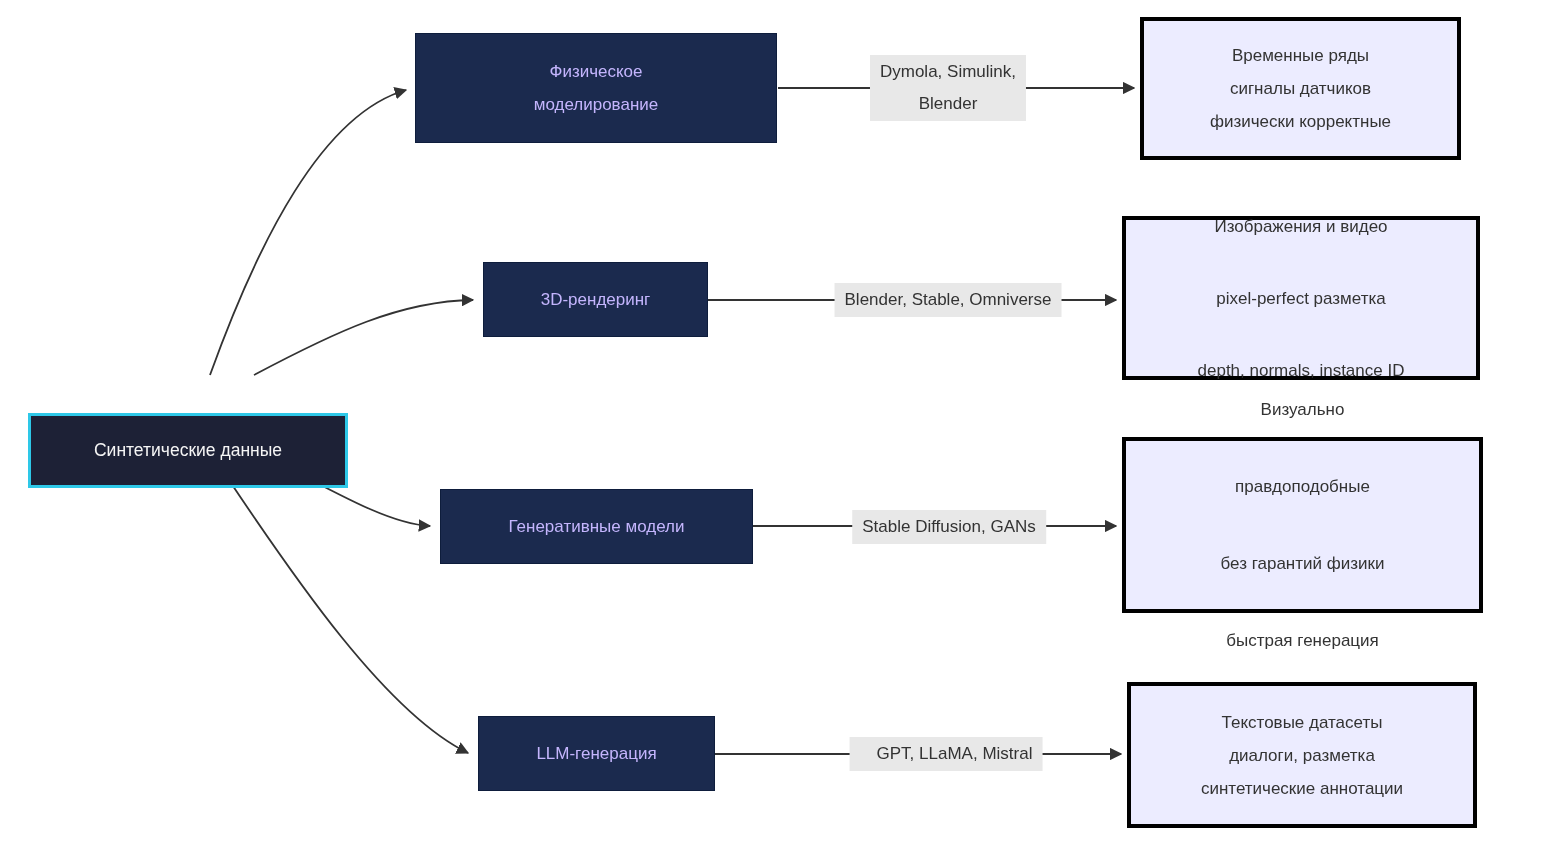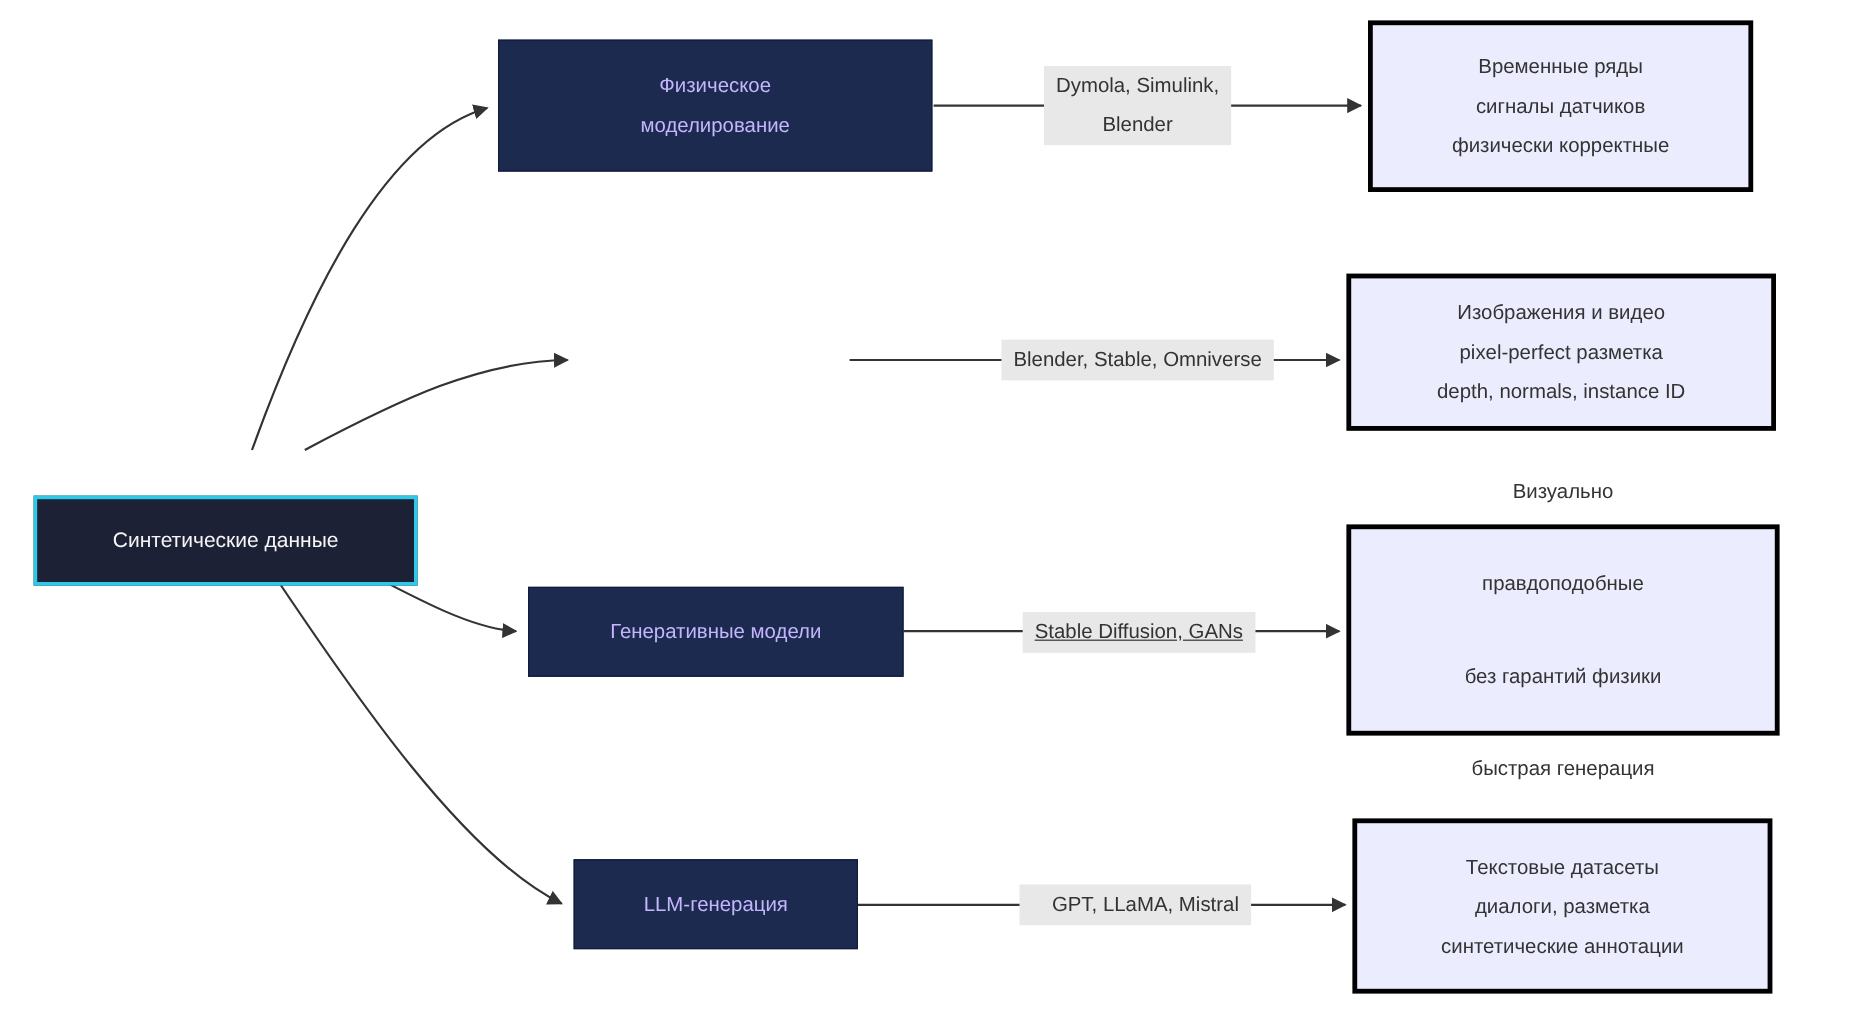--- a/index.html
+++ b/index.html
@@ -82,53 +82,56 @@
 
   <div class="node node-root" style="left:28px; top:375px; width:320px; height:75px;margin-top:38px;">
     <div>Синтетические данные</div>
   </div>
 
   <div class="node node-branch" style="left:415px; top:33px; width:362px; height:110px;">
     <div>Физическое</div>
     <div>моделирование</div>
   </div>
 
+  <div class="node node-branch" style="left:483px; top:262px; width:225px; height:75px;">
+    <div>3D-рендеринг</div>
+  </div>
 
   <div class="node node-branch" style="left:440px; top:489px; width:313px; height:75px;">
     <div>Генеративные модели</div>
   </div>
 
   <div class="node node-branch" style="left:478px; top:716px; width:237px; height:75px;">
     <div>LLM-генерация</div>
   </div>
 
   <div class="edge-label" style="left:948px; top:88px;">
     <div>Dymola, Simulink,</div>
     <div>Blender</div>
   </div>
 
   <div class="edge-label" style="left:948px; top:300px;">
     <div>Blender, Stable, Omniverse</div>
   </div>
 
-  <div class="edge-label" style="left:949px; top:527px;text-decoration:underline;">
+  <div class="edge-label" style="left:949px; top:527px;">
     <div>Stable Diffusion, GANs</div>
   </div>
 
   <div class="edge-label" style="left:946px; top:754px;padding-left:27px;">
     <div>GPT, LLaMA, Mistral</div>
   </div>
 
   <div class="node node-result" style="left:1140px; top:17px; width:321px; height:143px;">
     <div>Временные ряды</div>
     <div>сигналы датчиков</div>
     <div>физически корректные</div>
   </div>
 
-  <div class="node node-result" style="left:1122px; top:228px; width:358px; height:131px;">
+  <div class="node node-result" style="left:1122px; top:216px; width:358px; height:164px;gap:39px;">
     <div>Изображения и видео</div>
     <div>pixel-perfect разметка</div>
     <div>depth, normals, instance ID</div>
   </div>
 
   <div class="node node-result" style="left:1122px; top:437px; width:361px; height:176px;gap:44px;">
     <div>Визуально</div>
     <div>правдоподобные</div>
     <div>без гарантий физики</div>
     <div>быстрая генерация</div>

